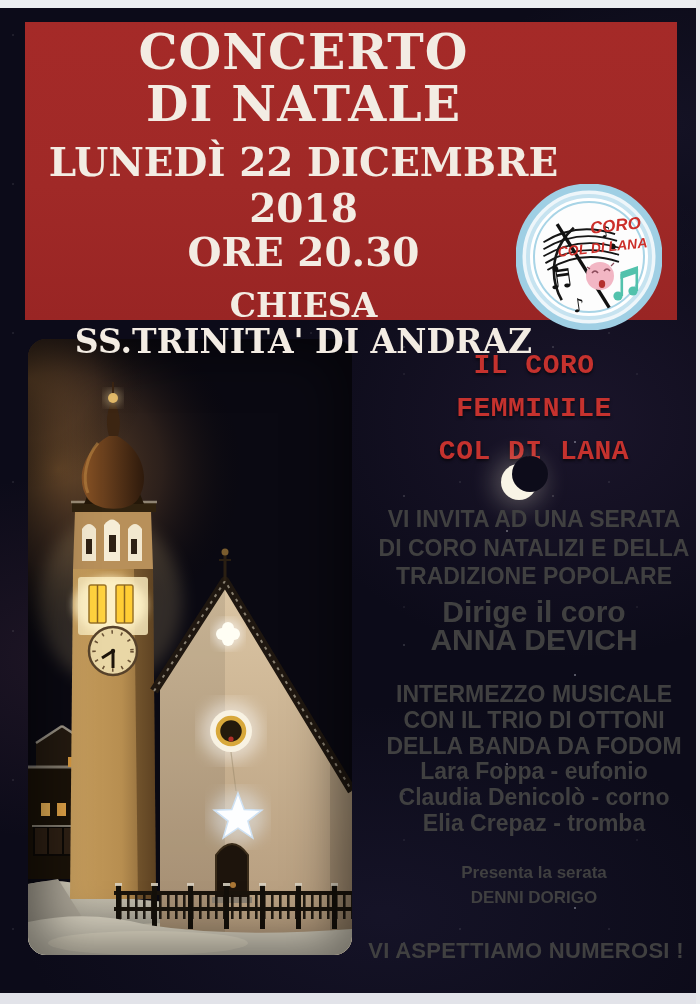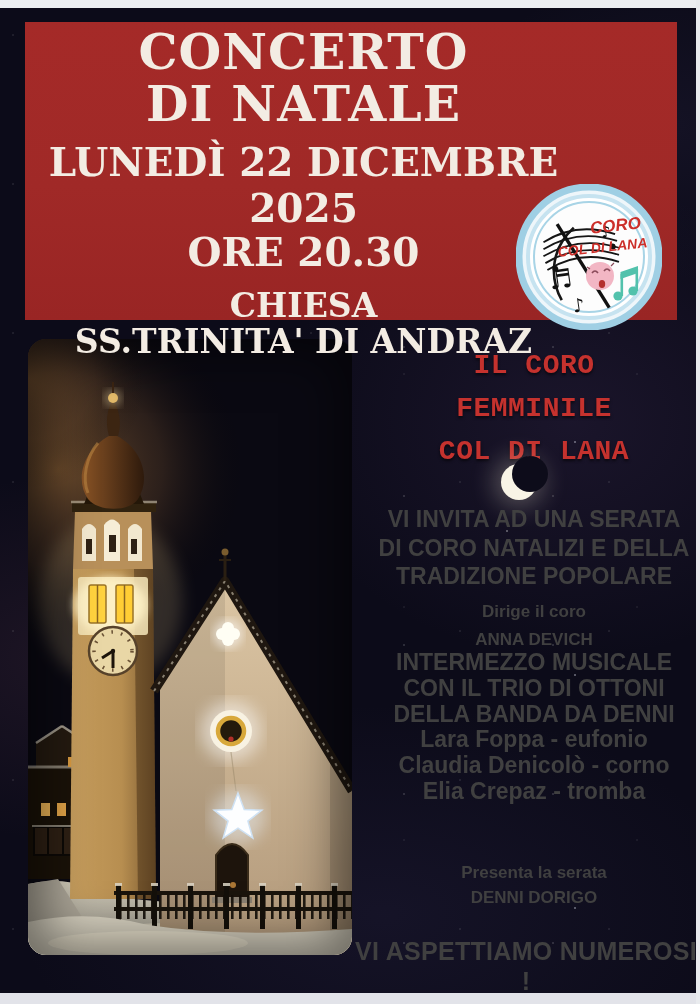--- a/index.html
+++ b/index.html
@@ -60,39 +60,39 @@
   .rc{position:absolute;left:370px;width:328px;text-align:center;z-index:1;}
   .choir-heading{top:344px;color:#c5322e;font-family:Liberation Mono, monospace;
                  font-weight:bold;font-size:28px;line-height:43px;letter-spacing:.5px;
                  text-shadow:0 2px 3px rgba(0,0,0,.6);}
   .moon{position:absolute;left:501px;top:464px;width:36px;height:36px;border-radius:50%;
         background:#f8f4e6;box-shadow:0 0 24px 7px rgba(250,243,220,.28);z-index:1;}
   .moon::after{content:"";position:absolute;left:0;top:0;width:36px;height:36px;border-radius:50%;
         background:#0d0c1a;transform:translate(11px,-8px);}
   .wtxt{color:#404040;font-weight:bold;}
   .invite{top:505px;font-size:23px;line-height:28.5px;}
-  .conductor{top:598px;font-size:17px;line-height:28px;}
-  .intermezzo{top:650px;font-size:23px;line-height:25.8px;}
+  .conductor{top:598px;font-size:30px;line-height:28px;}
+  .intermezzo{top:682px;font-size:23px;line-height:25.8px;}
   .presenter{top:860px;font-size:17px;line-height:25px;}
-  .closing{top:936px;left:352px;width:348px;font-size:25px;line-height:30px;letter-spacing:.3px;}
+  .closing{top:936px;left:352px;width:348px;font-size:22px;line-height:30px;letter-spacing:.3px;}
 </style>
 </head>
 <body>
 
 <div class="poster">
   <div class="sky"></div>
   <div class="strip strip-top"></div>
   <div class="strip strip-bottom"></div>
   <div class="strip strip-right"></div>
 
   <div class="banner">
     <div class="banner-text">
       <div class="t1">CONCERTO</div>
       <div class="t2">DI NATALE</div>
-      <div class="date">LUNEDÌ 22 DICEMBRE 2025</div>
+      <div class="date">LUNEDÌ 22 DICEMBRE 2018</div>
       <div class="time">ORE 20.30</div>
       <div class="venue1">CHIESA</div>
       <div class="venue2">SS.TRINITA' DI ANDRAZ</div>
     </div>
   </div>
 
   <div class="logo">
     <svg width="146" height="146" viewBox="0 0 146 146">
       <circle cx="73" cy="73" r="70" fill="#eef6fa" stroke="#9fcfe4" stroke-width="7"></circle>
       <circle cx="73" cy="73" r="61" fill="#ffffff" stroke="#c6e3f0" stroke-width="4"></circle>
@@ -316,21 +316,21 @@
   </div>
 
   <div class="rc wtxt conductor" style="position:absolute;">
     <div>Dirige il coro</div>
     <div>ANNA DEVICH</div>
   </div>
 
   <div class="rc wtxt intermezzo" style="position:absolute;">
     <div>INTERMEZZO MUSICALE</div>
     <div>CON IL TRIO DI OTTONI</div>
-    <div>DELLA BANDA DA DENNI</div>
+    <div>DELLA BANDA DA FODOM</div>
     <div>Lara Foppa - eufonio</div>
     <div>Claudia Denicolò - corno</div>
     <div>Elia Crepaz - tromba</div>
   </div>
 
   <div class="rc wtxt presenter" style="position:absolute;">
     <div>Presenta la serata</div>
     <div>DENNI DORIGO</div>
   </div>
 

